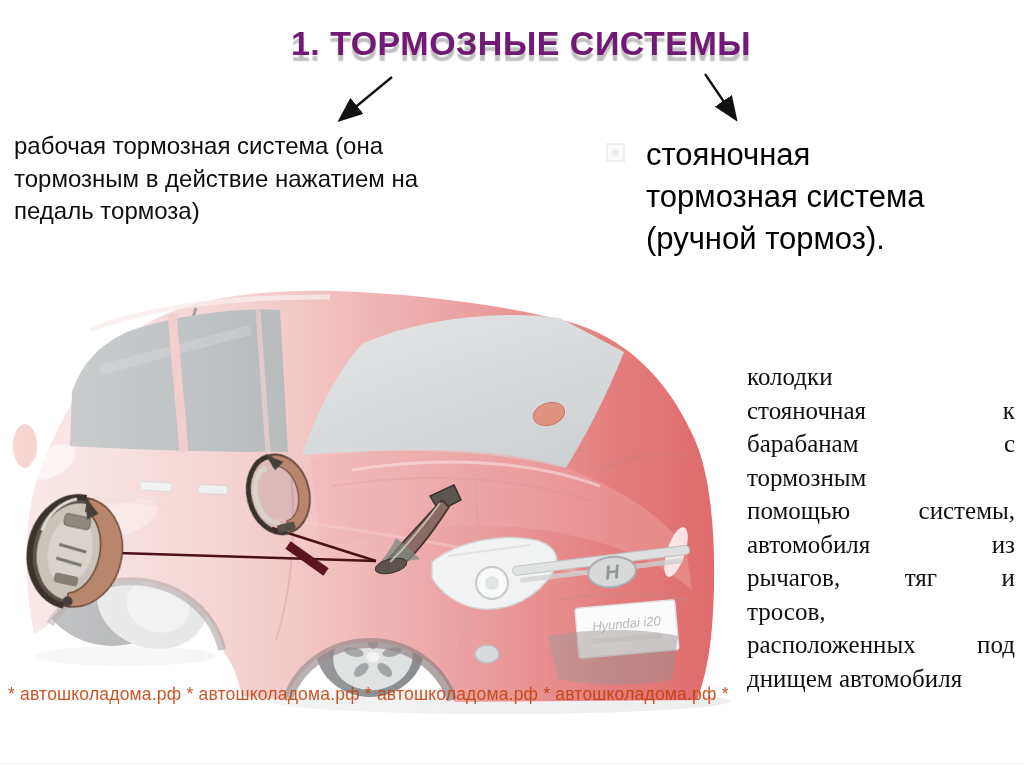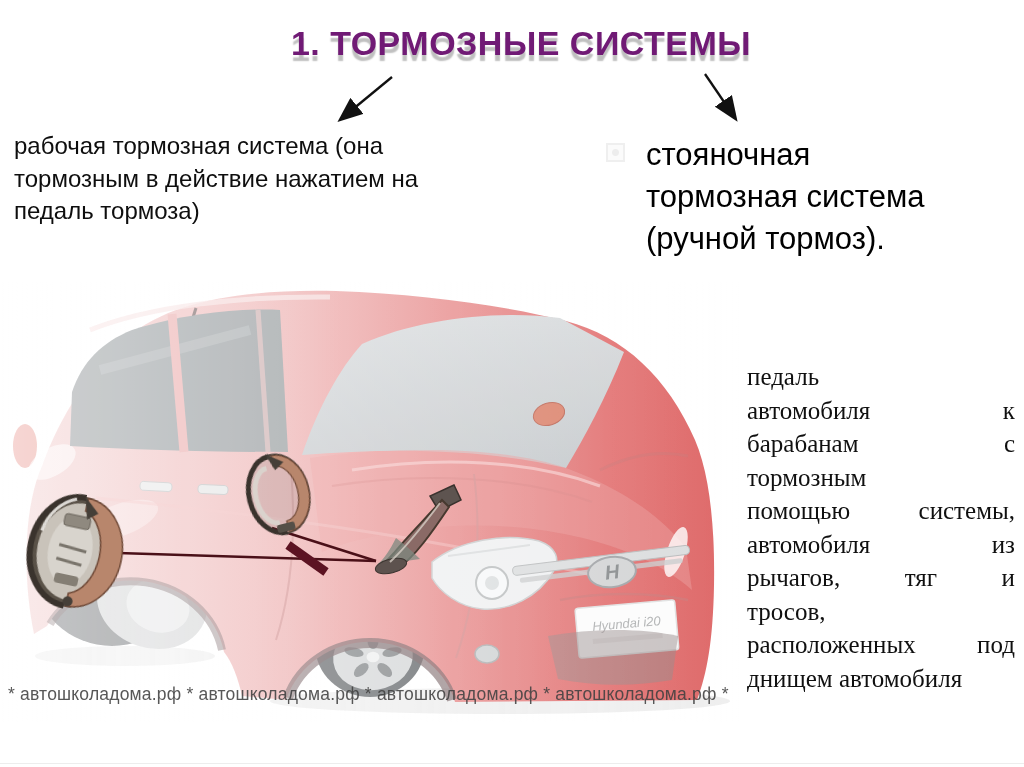--- a/index.html
+++ b/index.html
@@ -13,21 +13,21 @@
   .note{position:absolute;left:14px;top:130px;font-size:24px;line-height:32.5px;color:#0e0e0e;}
   .heading{position:absolute;left:646px;top:134px;font-size:31px;line-height:42px;
            font-weight:normal;color:#000;}
   .bullet{position:absolute;left:606px;top:143px;width:15px;height:15px;
           border:2px solid #efefef;background:radial-gradient(circle,#ededed 0 3px,#fbfbfb 4px);}
   .desc{position:absolute;left:747px;top:360px;width:268px;font-size:25px;line-height:33.5px;
         color:#101010;font-family:"Liberation Serif",serif;}
   .desc .jline{text-align:left;text-align-last:justify;}
   .desc .jline.plain{text-align-last:left;}
   .watermark{position:absolute;left:8px;top:684px;font-size:17.5px;letter-spacing:.2px;
-             color:#404040;opacity:.88;white-space:nowrap;}
+             color:#c2410c;opacity:.88;white-space:nowrap;}
   .bottom-edge{position:absolute;left:0;right:0;bottom:3px;height:1px;background:#ededed;}
 </style>
 </head>
 <body>
 
 <div class="slide">
 
   <svg class="stage" width="1024" height="767" viewBox="0 0 1024 767">
     <defs>
       <linearGradient id="bodyGrad" x1="0" y1="0" x2="1" y2="0">
@@ -200,22 +200,22 @@
 
   <div class="bullet"></div>
 
   <div class="heading">
     <div>стояночная</div>
     <div>тормозная система</div>
     <div>(ручной тормоз).</div>
   </div>
 
   <div class="desc">
-    <div class="jline plain">педаль</div>
-    <div class="jline">автомобиля к</div>
+    <div class="jline plain">колодки</div>
+    <div class="jline">стояночная к</div>
     <div class="jline">барабанам с</div>
     <div class="jline plain">тормозным</div>
     <div class="jline">помощью системы,</div>
     <div class="jline">автомобиля из</div>
     <div class="jline">рычагов, тяг и</div>
     <div class="jline plain">тросов,</div>
     <div class="jline">расположенных под</div>
     <div class="jline plain">днищем автомобиля</div>
   </div>
 

